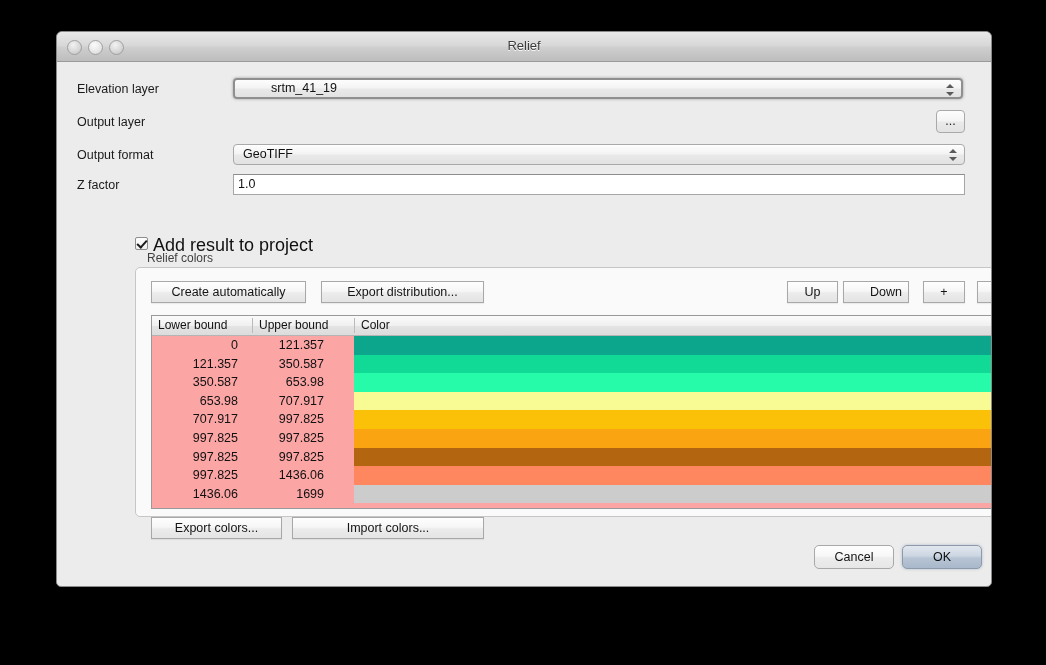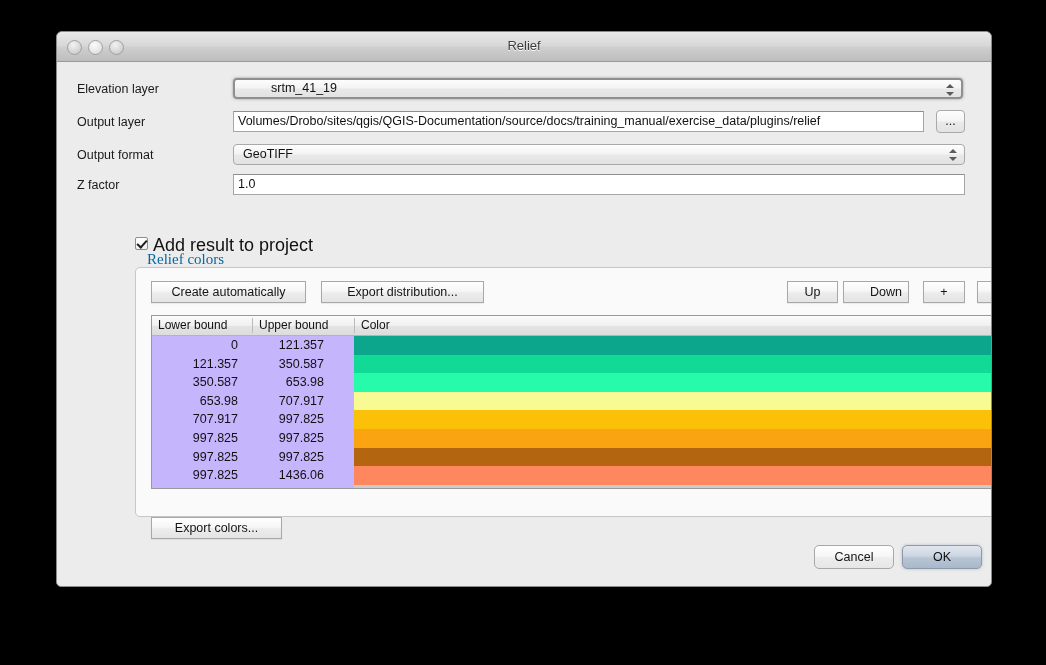--- a/index.html
+++ b/index.html
@@ -151,23 +151,22 @@
     left: 18px; top: 0;
     font-size: 18px;
     color: #111;
     white-space: nowrap;
   }
 
   
   #group-title {
     position: absolute;
     left: 90px; top: 219px;
-    font-size: 15px;
-    color: #0369a1;
-    font-family: Liberation Serif, serif;
+    font-size: 12px;
+    color: #404040;
   }
   #groupbox {
     position: absolute;
     left: 78px; top: 235px;
     width: 880px; height: 250px;
     background: #fafafa;
     border: 1px solid #c6c6c6;
     border-radius: 5px;
     box-sizing: border-box;
   }
@@ -183,22 +182,22 @@
     color: #141414;
     text-align: center;
     line-height: 20px;
     box-shadow: 0 1px 1px rgba(0,0,0,0.06);
   }
 
   
   #table {
     position: absolute;
     left: 15px; top: 47px;
-    width: 850px; height: 174px;
-    background: #c4b5fd;
+    width: 850px; height: 194px;
+    background: #fca5a5;
     border: 1px solid #999999;
     box-sizing: border-box;
     overflow: hidden;
   }
   #table-head {
     position: relative;
     height: 19px;
     background: linear-gradient(to bottom, #fbfbfb 0%, #f0f0f0 50%, #e4e4e4 51%, #dcdcdc 100%);
     border-bottom: 1px solid #b4b4b4;
   }
@@ -275,23 +274,20 @@
     <div id="title-text">Relief</div>
   </div>
 
   <div class="flabel" style="left:20px; top:46px;">Elevation layer</div>
   <div class="combo focused" style="left:176px; top:46px; width:730px;">
     <span>srtm_41_19</span>
     <span class="arrows"></span>
   </div>
 
   <div class="flabel" style="left:20px; top:79px;">Output layer</div>
-  <div class="textfield" style="left:176px; top:79px; width:691px;">
-    <span>Volumes/Drobo/sites/qgis/QGIS-Documentation/source/docs/training_manual/exercise_data/plugins/relief</span>
-  </div>
   <div class="smallbtn" style="left:879px; top:78px; width:29px; height:23px; line-height:21px;">...</div>
 
   <div class="flabel" style="left:20px; top:112px;">Output format</div>
   <div class="combo" style="left:176px; top:112px; width:732px;">
     <span>GeoTIFF</span>
     <span class="arrows"></span>
   </div>
 
   <div class="flabel" style="left:20px; top:142px;">Z factor</div>
   <div class="textfield" style="left:176px; top:142px; width:732px;">
@@ -365,18 +361,19 @@
           </div>
           <div class="trow">
             <div class="cell-lower">1436.06</div>
             <div class="cell-upper">1699</div>
             <div class="cell-color" style="background: rgb(204, 204, 204);"></div>
           </div>
         </div>
     </div>
 
     <div class="gbtn" style="left:15px; top:249px; width:131px;">Export colors...</div>
+    <div class="gbtn" style="left:156px; top:249px; width:192px;">Import colors...</div>
   </div>
 
   <div class="dlgbtn" id="btn-cancel" style="left:757px; top:513px; width:80px;">Cancel</div>
   <div class="dlgbtn" id="btn-ok" style="left:845px; top:513px; width:80px;">OK</div>
 
 </div>
 
 </body></html>

